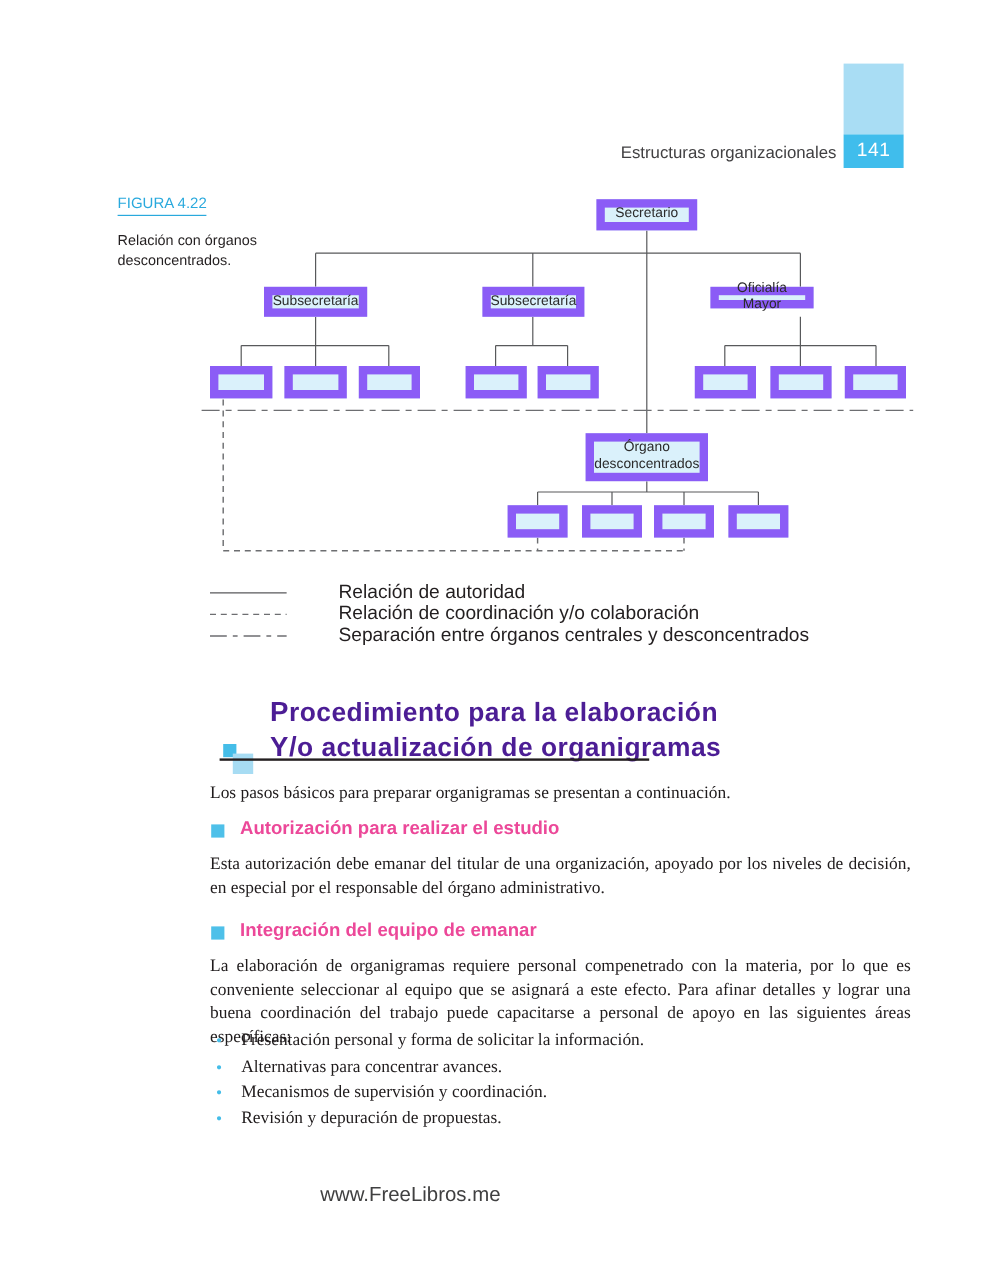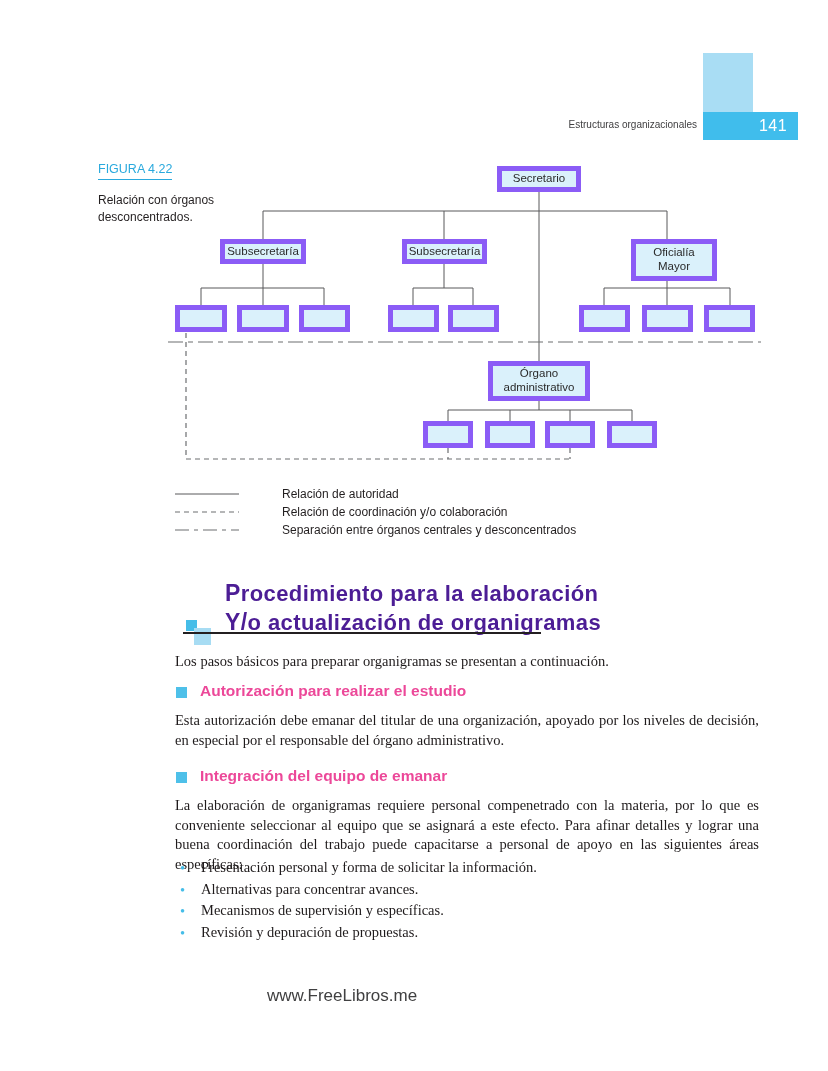--- a/index.html
+++ b/index.html
@@ -1,35 +1,35 @@
 <!DOCTYPE html>
 <html><head>
 <meta charset="utf-8">
 <style>
   html,body{margin:0;padding:0;background:#ffffff;}
   body{width:828px;height:1071px;position:relative;font-family:"Liberation Sans",sans-serif;color:#231f20;}
   .abs{position:absolute;}
 
   
   .tab-light{left:703px;top:53px;width:50px;height:59px;background:#a9ddf4;}
-  .tab-dark{left:703px;top:112px;width:50px;height:28px;background:#40bdec;display:flex;align-items:center;justify-content:center;color:#ffffff;font-size:16px;letter-spacing:.5px;padding-left:45px;}
-  .running-head{right:131px;top:119px;font-size:10px;color:#414042;}
+  .tab-dark{left:703px;top:112px;width:50px;height:28px;background:#40bdec;display:flex;align-items:center;justify-content:center;color:#ffffff;font-size:16px;letter-spacing:.5px;}
+  .running-head{right:131px;top:119px;font-size:14px;color:#414042;}
 
   
   .figura-label{left:98px;top:162px;font-size:12.5px;font-weight:normal;color:#29a9dd;border-bottom:1.6px solid #29a9dd;padding-bottom:3px;}
   .figura-caption{left:98px;top:192px;width:132px;font-size:12px;line-height:17px;color:#231f20;}
 
   
   .org-lines{left:0;top:0;pointer-events:none;}
-  .obox{position:absolute;background:#daf1fb;border:5px solid #8b5cf6;box-sizing:border-box;display:flex;align-items:center;justify-content:center;text-align:center;font-size:11.5px;line-height:1.2;color:#2b2b2b;padding:1px 0;}
+  .obox{position:absolute;background:#daf1fb;border:7px solid #8b5cf6;box-sizing:border-box;display:flex;align-items:center;justify-content:center;text-align:center;font-size:11.5px;line-height:1.2;color:#2b2b2b;padding:1px 0;}
 
   
   .legend-row{position:absolute;left:175px;display:flex;align-items:center;height:16px;}
   .legend-sample{width:64px;margin-right:19px;flex:0 0 auto;}
-  .legend-label{font-size:12px;color:#231f20;white-space:nowrap;padding-left:24px;}
+  .legend-label{font-size:16px;color:#231f20;white-space:nowrap;padding-left:24px;}
 
   
   .main-heading{left:225px;top:579px;font-weight:bold;color:#4c1d95;font-size:22px;letter-spacing:.4px;}
   .heading-line{line-height:28px;}
   .heading-line::first-letter{font-size:23px;}
   .heading-rule{left:183px;top:632px;width:358px;height:2px;background:#231f20;}
   .sq-dark{left:186px;top:620px;width:11px;height:11px;background:#45bde8;}
   .sq-light{left:194px;top:628px;width:17px;height:17px;background:#a7dcf3;}
 
   
@@ -71,32 +71,32 @@
       <line x1="168" y1="342" x2="761" y2="342" stroke-dasharray="15 5 5 5"></line>
     </g>
     <g stroke="#6d6e71" stroke-width="1.2" fill="none">
       <path d="M186,333 V459 H570 M448,448 V459 M570,448 V459" stroke-dasharray="5 4"></path>
     </g>
   </svg>
 
   <div class="obox" style="left:497px;top:166px;width:84px;height:26px">Secretario</div>
   <div class="obox" style="left:220px;top:239px;width:86px;height:25px">Subsecretaría</div>
   <div class="obox" style="left:402px;top:239px;width:85px;height:25px">Subsecretaría</div>
-  <div class="obox" style="left:631px;top:239px;width:86px;height:42px">Oficialía Mayor</div>
+  <div class="obox" style="left:592px;top:239px;width:86px;height:18px">Oficialía Mayor</div>
 
   <div class="obox" style="left:175px;top:305px;width:52px;height:27px"></div>
   <div class="obox" style="left:237px;top:305px;width:52px;height:27px"></div>
   <div class="obox" style="left:299px;top:305px;width:51px;height:27px"></div>
   <div class="obox" style="left:388px;top:305px;width:51px;height:27px"></div>
   <div class="obox" style="left:448px;top:305px;width:51px;height:27px"></div>
   <div class="obox" style="left:579px;top:305px;width:51px;height:27px"></div>
   <div class="obox" style="left:642px;top:305px;width:51px;height:27px"></div>
   <div class="obox" style="left:704px;top:305px;width:51px;height:27px"></div>
 
-  <div class="obox" style="left:488px;top:361px;width:102px;height:40px">Órgano administrativo</div>
+  <div class="obox" style="left:488px;top:361px;width:102px;height:40px">Órgano desconcentrados</div>
 
   <div class="obox" style="left:423px;top:421px;width:50px;height:27px"></div>
   <div class="obox" style="left:485px;top:421px;width:50px;height:27px"></div>
   <div class="obox" style="left:545px;top:421px;width:50px;height:27px"></div>
   <div class="obox" style="left:607px;top:421px;width:50px;height:27px"></div>
 
   <div class="legend-row" style="top:486px">
     <svg class="legend-sample" width="64" height="6" viewBox="0 0 64 6">
         <line x1="0" y1="3" x2="64" y2="3" stroke="#58595b" stroke-width="1"></line>
       </svg>
@@ -137,21 +137,21 @@
     <div class="bullet-item">
       <span class="bullet-dot">•</span>
       <span class="serif">Presentación personal y forma de solicitar la información.</span>
     </div>
     <div class="bullet-item">
       <span class="bullet-dot">•</span>
       <span class="serif">Alternativas para concentrar avances.</span>
     </div>
     <div class="bullet-item">
       <span class="bullet-dot">•</span>
-      <span class="serif">Mecanismos de supervisión y específicas.</span>
+      <span class="serif">Mecanismos de supervisión y coordinación.</span>
     </div>
     <div class="bullet-item">
       <span class="bullet-dot">•</span>
       <span class="serif">Revisión y depuración de propuestas.</span>
     </div>
   </div>
 
   <div class="abs footer">www.FreeLibros.me</div>
 
 </div>

